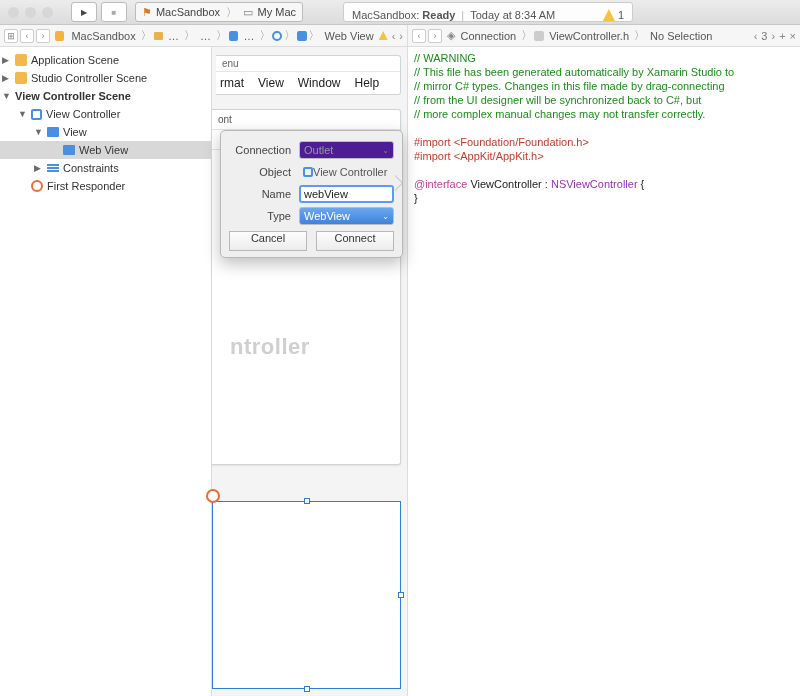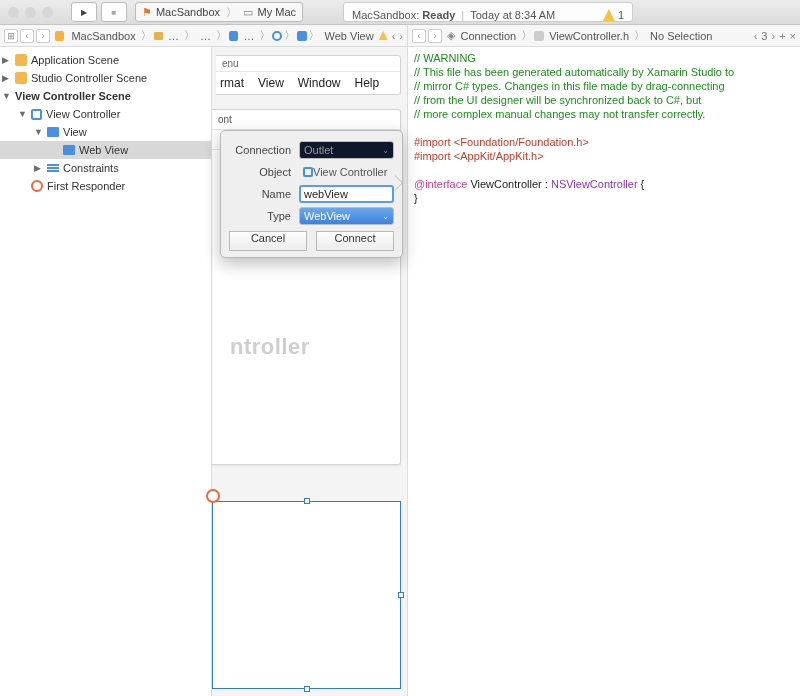--- a/index.html
+++ b/index.html
@@ -255,21 +255,21 @@
     <div>&nbsp;</div>
     <div><span class="cpink">@interface</span><span class="cblack"> ViewController </span><span class="cblack">: </span><span class="cpurple">NSViewController </span><span class="cblack">{</span></div>
     <div class="cblack">}</div>
     <div>&nbsp;</div>
   </div>
 </div>
 
 <div class="popover">
   <div class="prow">
     <label>Connection</label>
-    <div class="pselect" style="background:#0f172a;color:#999">
+    <div class="pselect" style="background:#4c1d95;color:#999">
       <span>Outlet</span>
         <span class="chev">⌄</span>
     </div>
   </div>
   <div class="prow">
     <label>Object</label>
     <div class="pselect" style="border:none;background:transparent">
       <span class="row-ico vcico" style="width:10px;height:10px"></span>
       <span>View Controller</span>
     </div>

